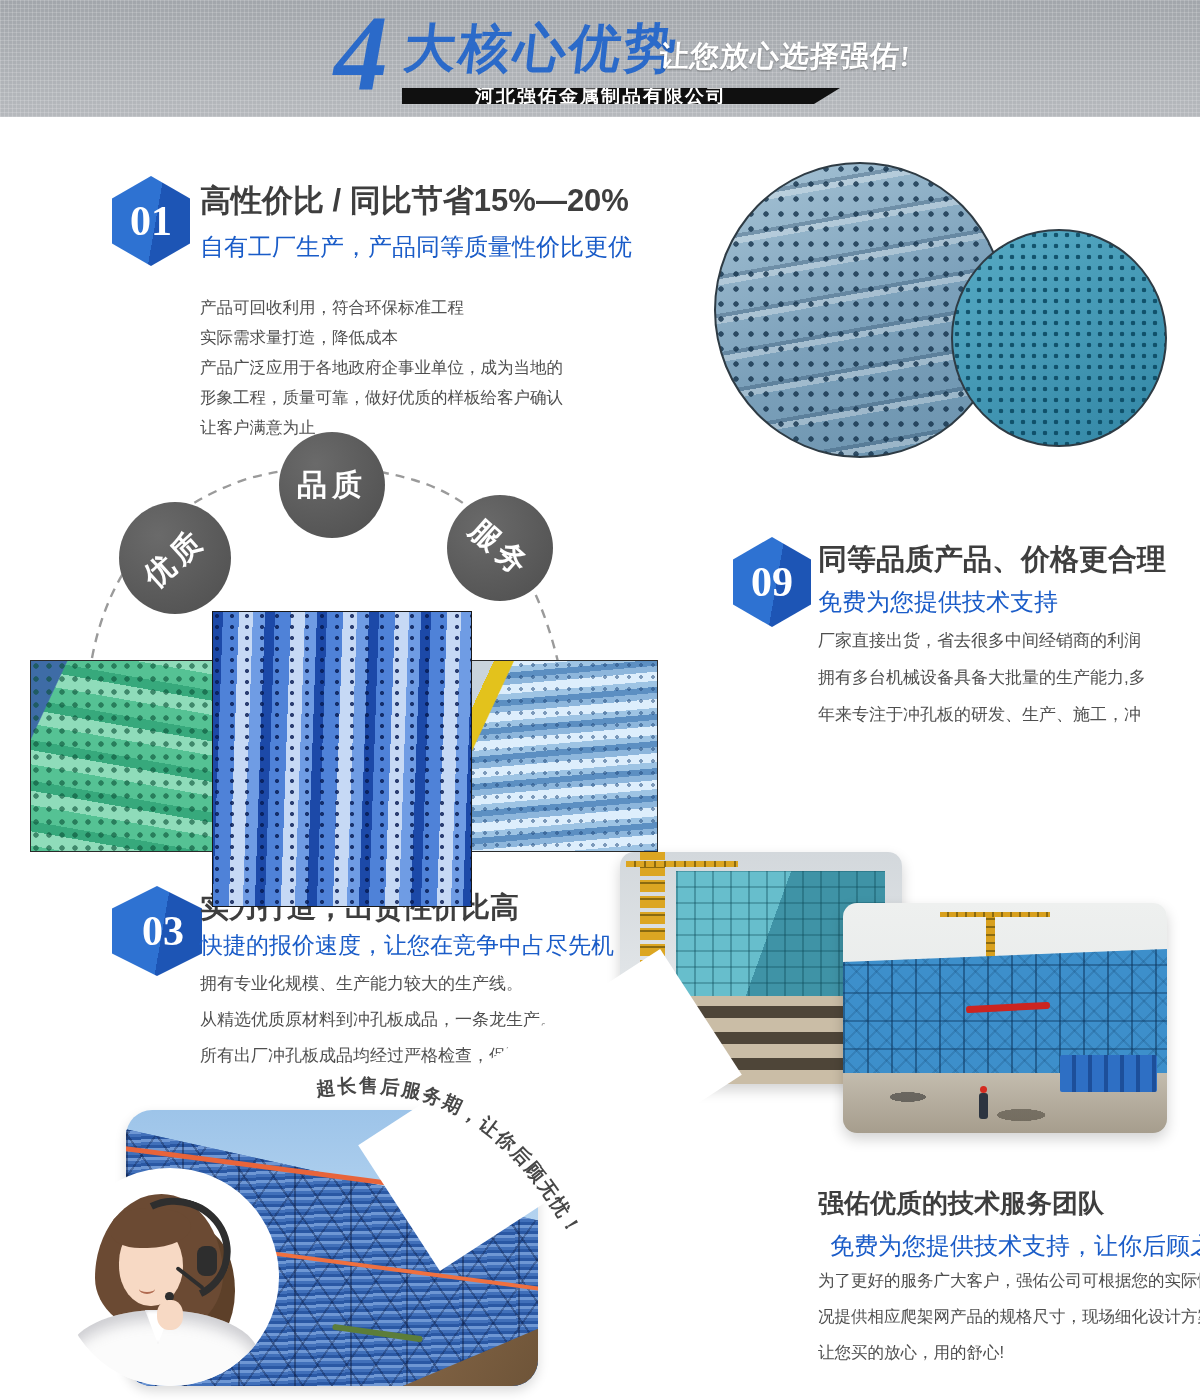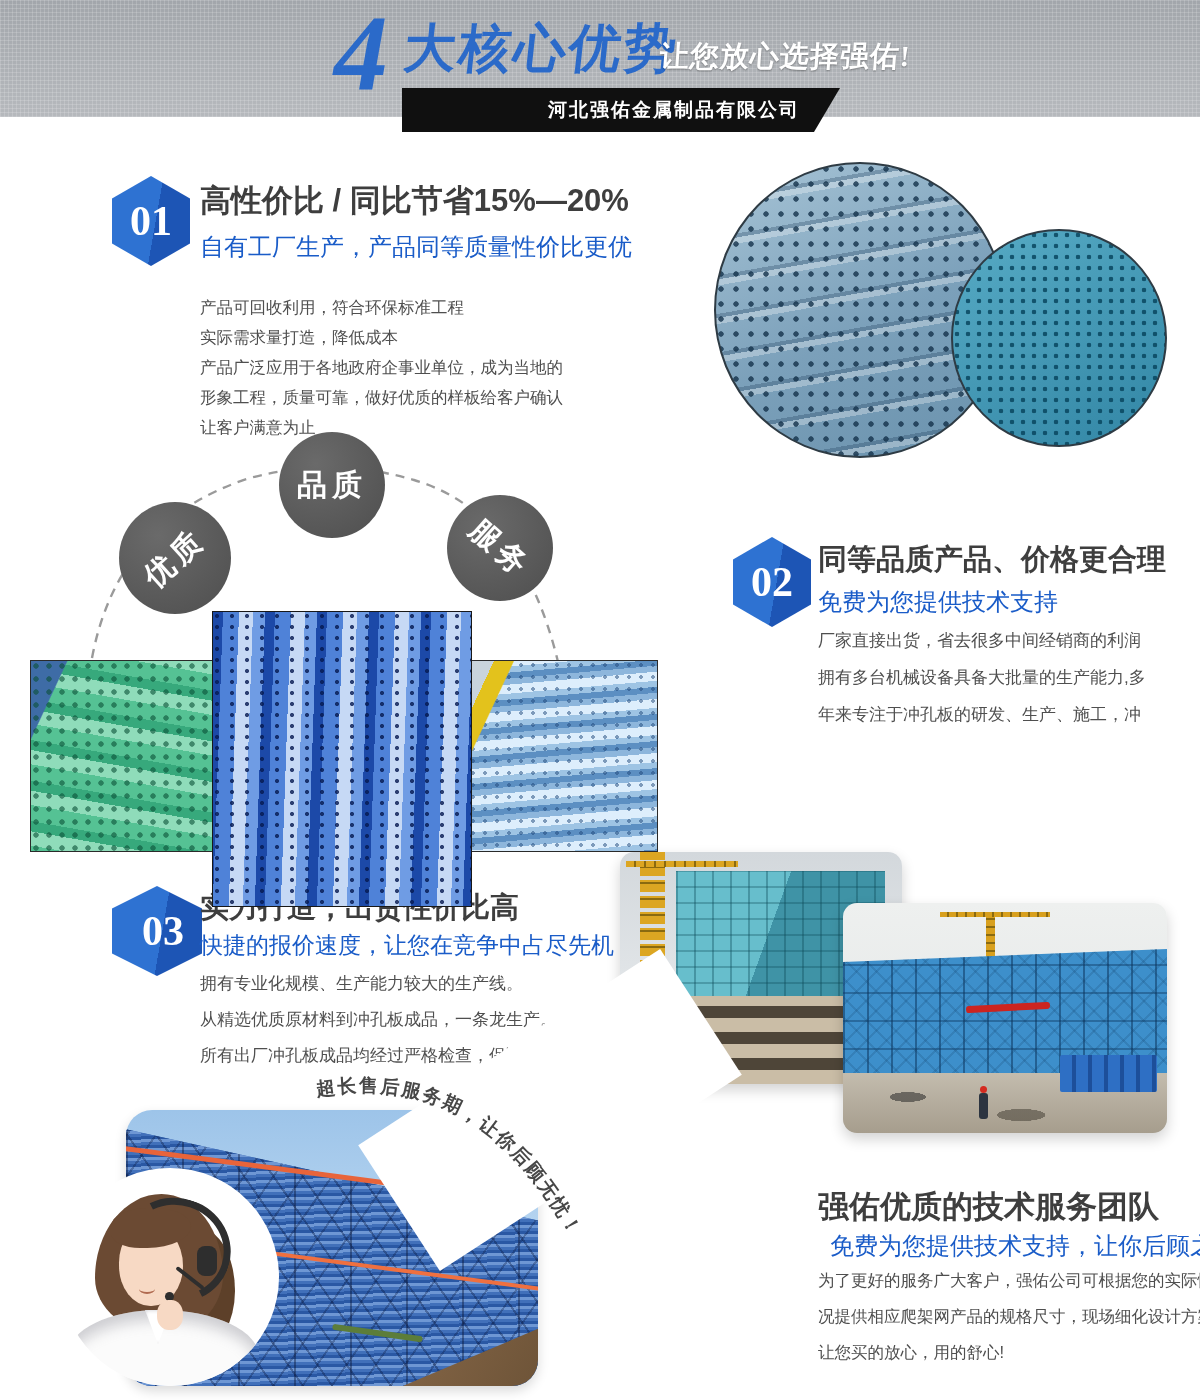--- a/index.html
+++ b/index.html
@@ -14,23 +14,23 @@
       repeating-linear-gradient(90deg, rgba(255,255,255,.16) 0 1px, rgba(0,0,0,0) 1px 4px),
       linear-gradient(#a2a6ab,#b6b9bd);}
   .big4{position:absolute;left:334px;top:2px;width:80px;height:110px;
     font-family:"Liberation Serif","DejaVu Serif",serif;font-weight:bold;font-style:italic;
     font-size:108px;line-height:104px;color:#2b6ac9;}
   .h-title{position:absolute;left:404px;top:14px;font-family:"Liberation Serif","DejaVu Serif",serif;
     font-weight:bold;font-size:52px;color:#2b6ac9;transform:skewX(-6deg);letter-spacing:3px;white-space:nowrap;}
   .h-tag{position:absolute;left:660px;top:37px;font-family:"Liberation Serif","DejaVu Serif",serif;
     font-weight:bold;font-size:29px;color:#ffffff;transform:skewX(-4deg);letter-spacing:1px;white-space:nowrap;
     text-shadow:0 1px 2px rgba(0,0,0,.35);}
-  .h-banner{position:absolute;left:402px;top:88px;width:438px;height:44px;background:#101010;
+  .h-banner{position:absolute;left:402px;top:88px;width:438px;height:16px;background:#101010;
     clip-path:polygon(0 0,100% 0,calc(100% - 26px) 100%,0 100%);
-    display:flex;align-items:center;justify-content:flex-end;padding-right:40px;box-sizing:border-box;}
+    display:flex;align-items:center;justify-content:center;padding-right:40px;box-sizing:border-box;}
   .h-banner span{color:#ffffff;font-weight:bold;font-size:19px;letter-spacing:2px;white-space:nowrap;}
 
   
   .hex{position:absolute;width:78px;height:90px;
     clip-path:polygon(50% 0,100% 25%,100% 75%,50% 100%,0 75%,0 25%);
     background:linear-gradient(100deg,#2e72d2 0 55%,#1d55b5 55%);
     display:flex;align-items:center;justify-content:center;
     color:#fff;font-family:"Liberation Serif","DejaVu Serif",serif;font-weight:bold;font-size:42px;}
 
   .sec-title{position:absolute;font-weight:bold;color:#3e3e3e;white-space:nowrap;}
@@ -44,21 +44,21 @@
   #b1{left:200px;top:292px;font-size:16.5px;line-height:30px;}
 
   #t2{left:818px;top:540px;font-size:29px;font-family:"Liberation Serif","DejaVu Serif",serif;}
   #sub2{left:818px;top:586px;font-size:24px;}
   #b2{left:818px;top:622px;font-size:17px;line-height:37px;}
 
   #t3{left:200px;top:888px;font-size:29px;font-family:"Liberation Serif","DejaVu Serif",serif;}
   #sub3{left:200px;top:930px;font-size:23px;}
   #b3{left:200px;top:966px;font-size:17px;line-height:36px;}
 
-  #t4{left:818px;top:1186px;font-size:31px;}
+  #t4{left:818px;top:1186px;font-size:26px;}
   #sub4{left:830px;top:1230px;font-size:24px;}
   #b4{left:818px;top:1262px;font-size:16.5px;line-height:36px;}
 
   
   .circ-photo{position:absolute;border-radius:50%;border:2px solid #2e3b44;}
   .circ-big{left:714px;top:162px;width:288px;height:292px;
     background-color:#86a9c2;
     background-image:
       radial-gradient(circle at 5px 5px, rgba(20,50,75,.8) 2.4px, rgba(0,0,0,0) 3px),
       repeating-linear-gradient(170deg, rgba(255,255,255,.30) 0 6px, rgba(255,255,255,0) 6px 34px, rgba(25,55,85,.28) 34px 38px),
@@ -222,21 +222,21 @@
   </div>
   <div class="badge" id="badge-right">
     <span>服务</span>
   </div>
 
   <div class="panel-photo" id="photo-green"></div>
   <div class="panel-photo" id="photo-blue"></div>
   <div class="panel-photo" id="photo-wave"></div>
 
   <div class="hex" style="left:733px;top:537px;">
-    <span>02</span>
+    <span>09</span>
   </div>
   <div class="sec-title" id="t2">同等品质产品、价格更合理</div>
   <div class="sec-sub" id="sub2">免费为您提供技术支持</div>
   <div class="sec-body" id="b2">
     <div>厂家直接出货，省去很多中间经销商的利润</div>
     <div>拥有多台机械设备具备大批量的生产能力,多</div>
     <div>年来专注于冲孔板的研发、生产、施工，冲</div>
   </div>
 
   <div class="hex" style="left:112px;top:886px;padding-left:12px;">

